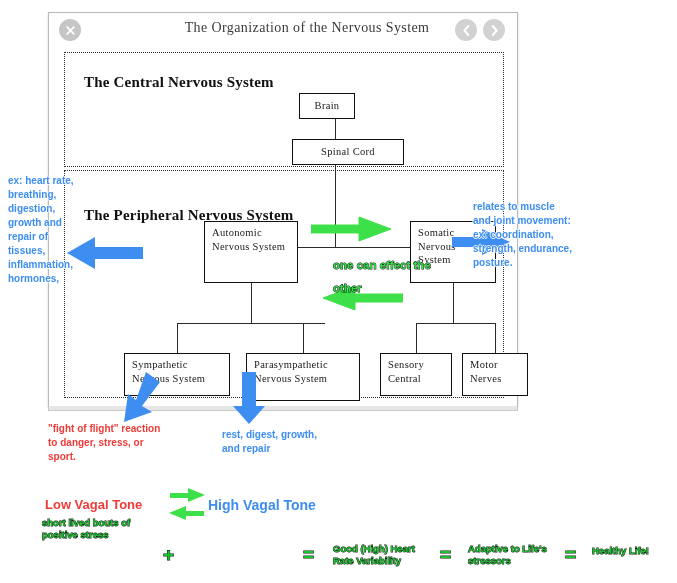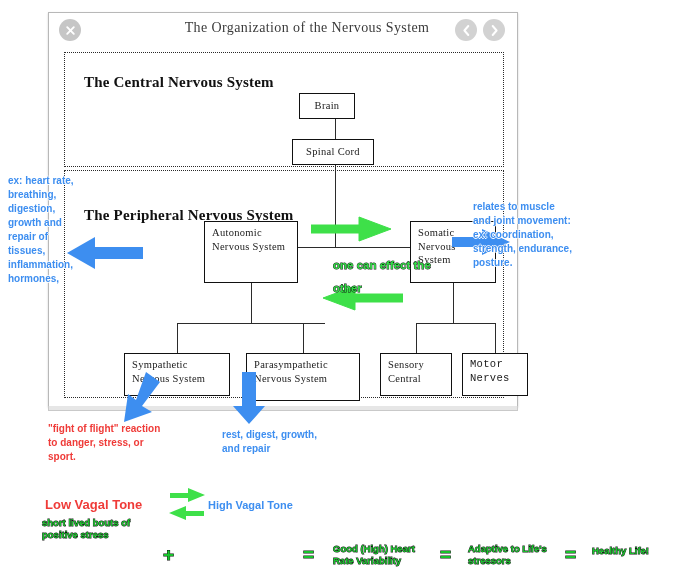--- a/index.html
+++ b/index.html
@@ -74,27 +74,27 @@
     box-sizing:border-box;
     font-family:"Liberation Serif", serif;
     font-size:10.5px;color:#1a1a1a;
     padding:4px 7px;
     line-height:13.5px;
     letter-spacing:.3px;
     z-index:6;
   }
   .node.center{display:flex;align-items:center;justify-content:center;text-align:center;}
   #node-brain      {left:250px;top:74px;  width:56px;height:26px;margin-top:6px;}
-  #node-spinal     {left:243px;top:126px; width:82px;height:26px;}
+  #node-spinal     {left:243px;top:126px; width:112px;height:26px;}
   #node-autonomic  {left:155px;top:208px; width:94px;height:62px;}
   #node-somatic    {left:361px;top:208px; width:86px;height:62px;}
   #node-sympathetic{left:75px; top:340px; width:106px;height:43px;}
   #node-parasymp   {left:197px;top:340px; width:114px;height:48px;}
   #node-sensory    {left:331px;top:340px; width:72px;height:43px;}
-  #node-motor      {left:413px;top:340px; width:66px;height:43px;font-family:Liberation Mono, monospace;}
+  #node-motor      {left:413px;top:340px; width:66px;height:43px;}
 
   
   .line{position:absolute;background:#2b2b2b;z-index:2;}
   .v{width:1.4px;}
   .h{height:1.4px;}
 
   
   .arrow{position:absolute;z-index:7;}
 
   
@@ -118,21 +118,21 @@
   }
 
   #anno-left   {left:8px;  top:174px;  width:80px;}
   #anno-right  {left:473px;top:200px;  width:100px;}
   #anno-center {left:284px;top:241px;  width:110px;font-size:11.5px;line-height:23px;}
   #anno-fight  {left:48px; top:422px;  width:120px;}
   #anno-rest   {left:222px;top:428px;  width:100px;}
 
   
   #vagal-low {left:45px; top:498px;font-size:13px;}
-  #vagal-high{left:208px;top:498px;font-size:11px;}
+  #vagal-high{left:208px;top:498px;font-size:14px;}
 
   
   .eq-item{
     position:absolute;
     font-family:"Liberation Sans", sans-serif;
     font-weight:bold;font-size:9.5px;line-height:11.5px;
     color:#17c42b;
     -webkit-text-stroke:0.9px #111;
     paint-order:stroke fill;
     z-index:8;

